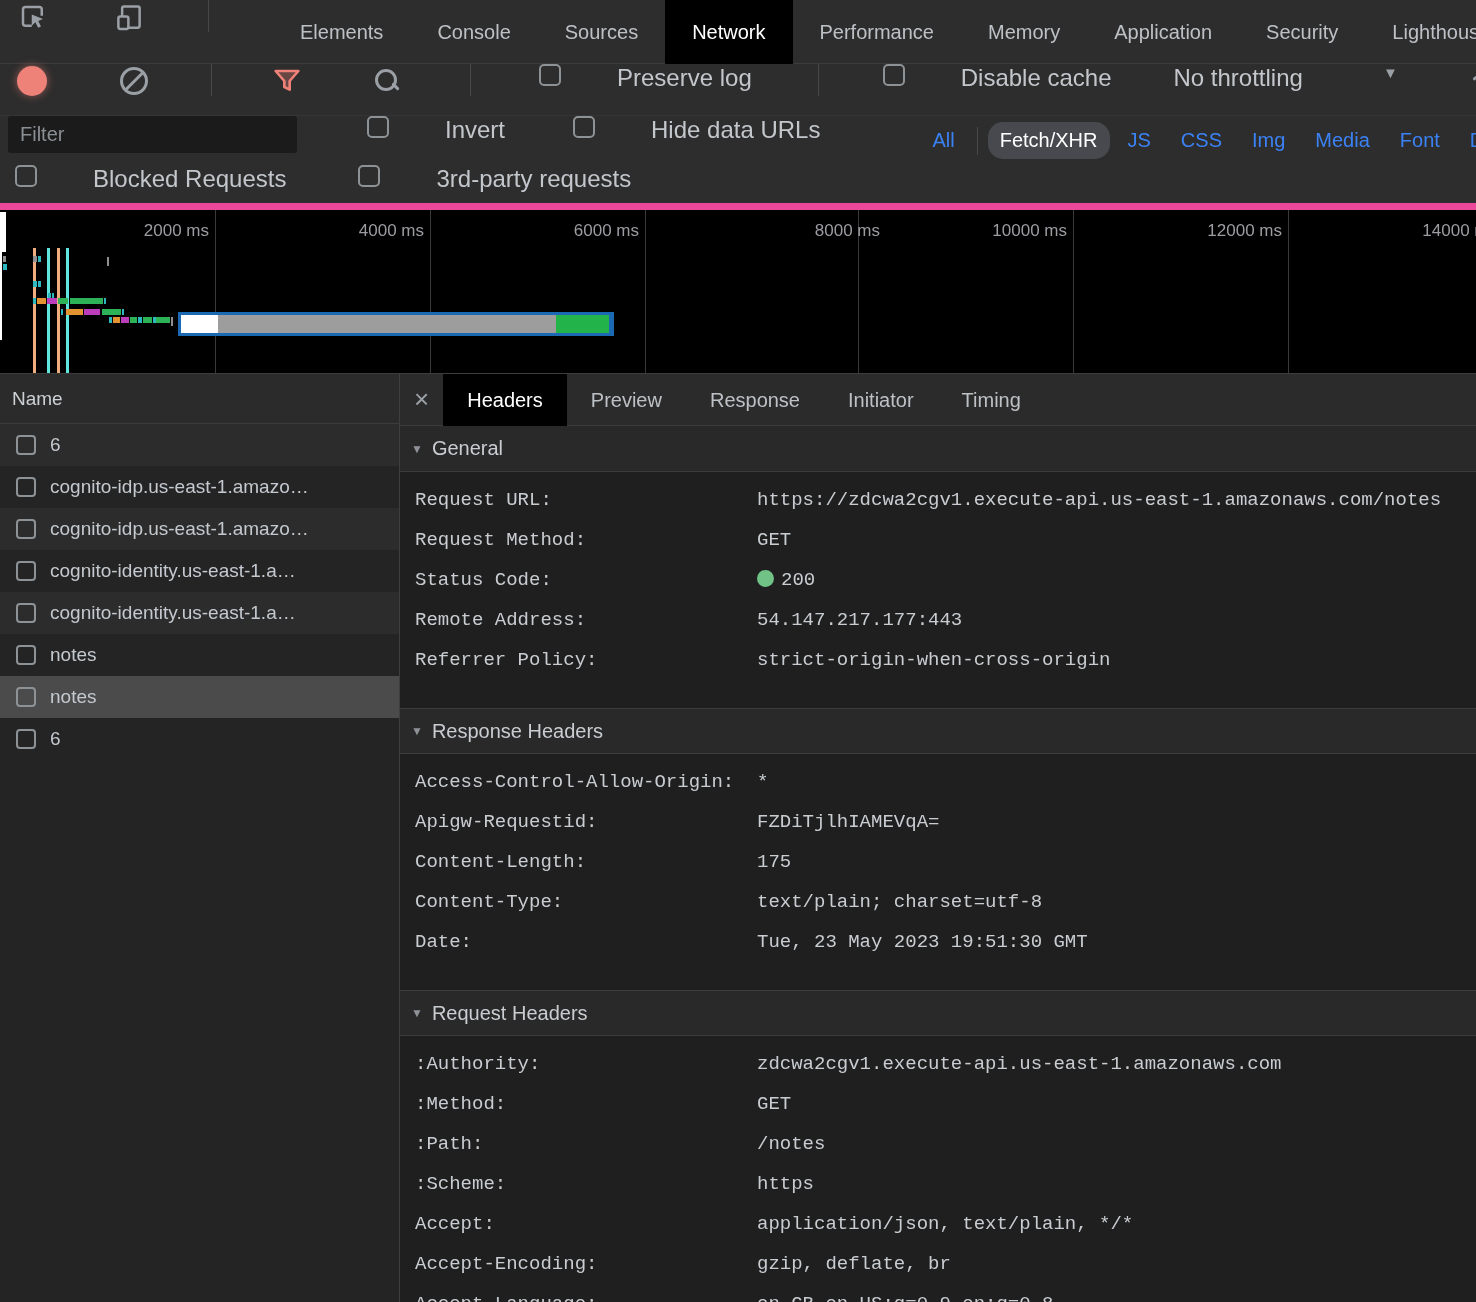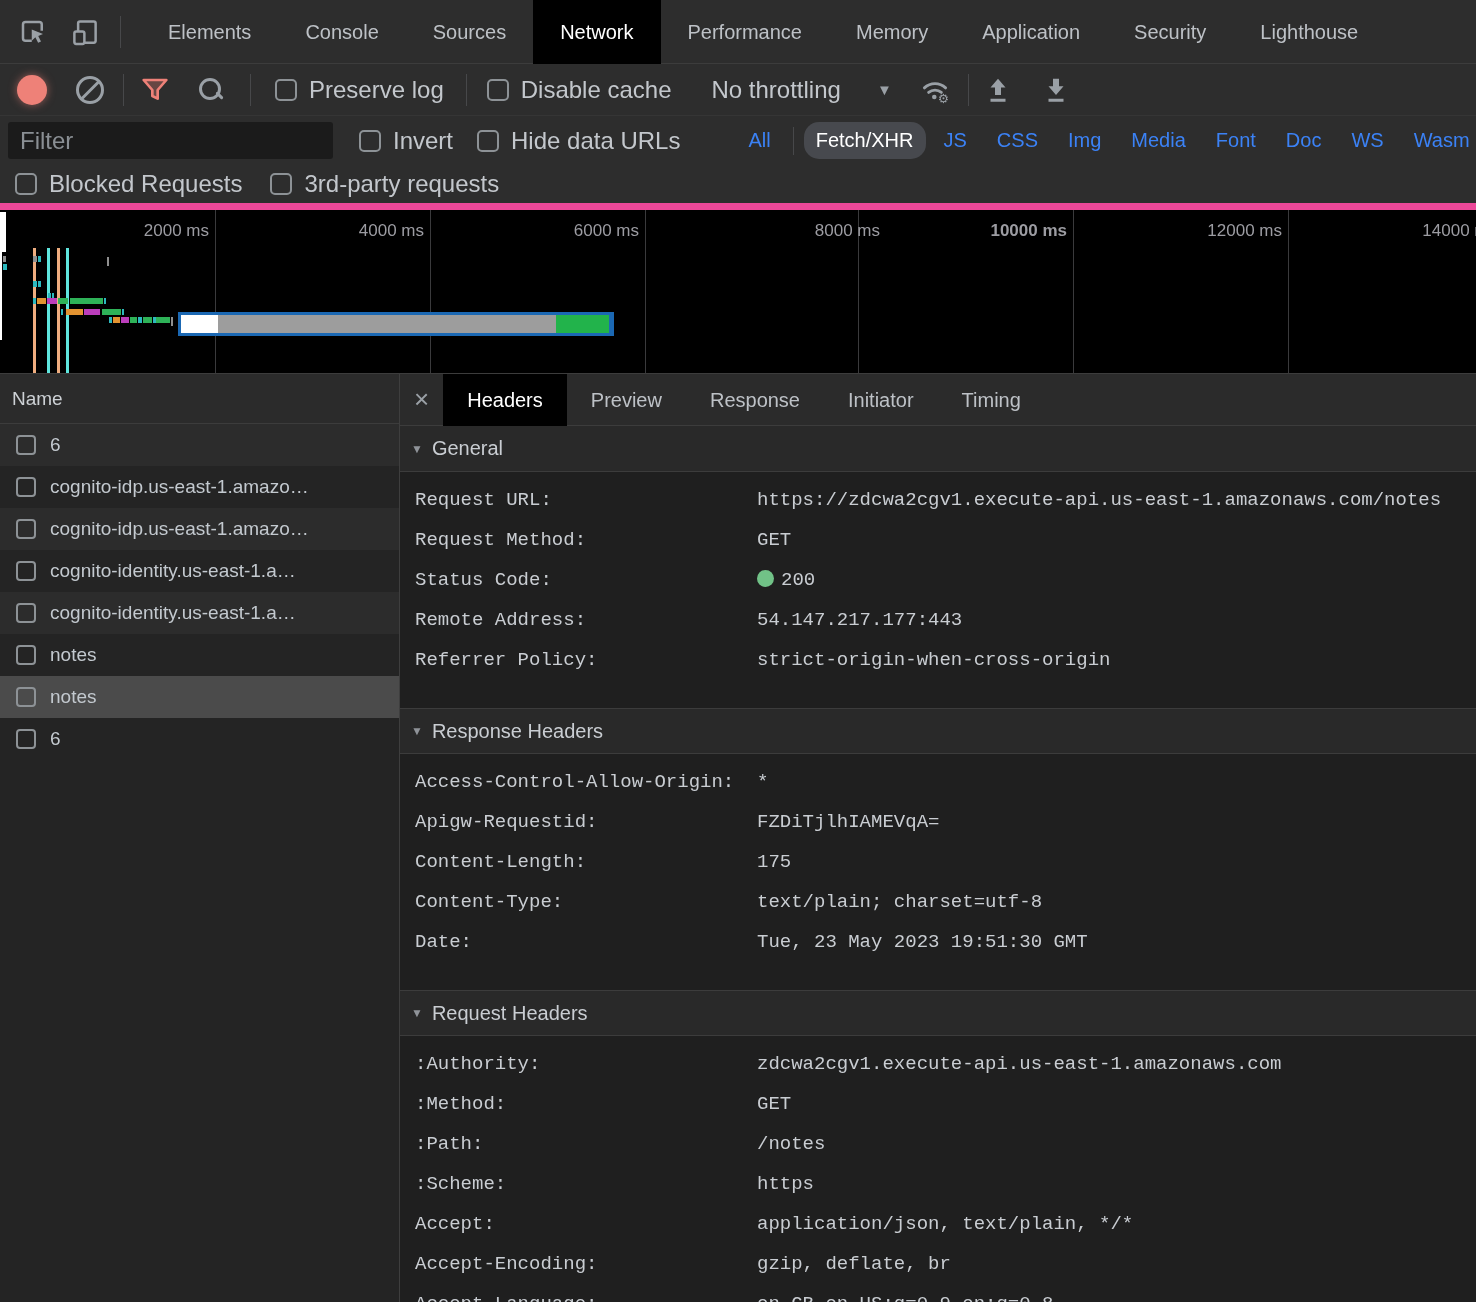--- a/index.html
+++ b/index.html
@@ -3,21 +3,21 @@
 <meta charset="utf-8">
 <style>
   * { box-sizing: border-box; margin: 0; padding: 0; }
   html,body { background:#1a1a1a; }
   .devtools {
     position: relative; width: 1476px; height: 1302px;
     background: #242424; overflow: hidden;
     font-family: "Liberation Sans", "DejaVu Sans", sans-serif;
     color: #c3c7cc; -webkit-font-smoothing: antialiased;
   }
-  .hrow { display:flex; align-items:center; background:#2d2d2d; }
+  .hrow { display:flex; background:#2d2d2d;gap:44px; }
   .bar1 { height:64px; border-bottom:1px solid #3c3c3c; }
   .bar2 { height:52px; border-bottom:1px solid #353535; }
   .bar3 { height:49px; }
   .bar4 { height:45px; border-bottom:7px solid #ec4899; }
   .vsep { width:1px; height:32px; background:#47484a; flex:none; }
   .tbtn { width:34px; height:34px; display:flex; align-items:center; justify-content:center; flex:none; }
 
   
   .tab { height:64px; line-height:64px; padding:0 27px; font-size:20px; color:#bdc1c6; white-space:nowrap; cursor:default; }
   .tab.active { background:#000; color:#fff; }
@@ -28,21 +28,21 @@
   .clear-icon { position:relative; width:28px; height:28px; border:3px solid #9aa0a6; border-radius:50%; }
   .clear-icon::after { content:""; position:absolute; left:-1px; top:10px; width:24px; height:3px; background:#9aa0a6; transform:rotate(-45deg); }
   .search-icon { position:relative; width:26px; height:26px; }
   .search-icon::before { content:""; position:absolute; left:1px; top:1px; width:16px; height:16px; border:3px solid #9aa0a6; border-radius:50%; }
   .search-icon::after { content:""; position:absolute; left:17px; top:17px; width:9px; height:3px; background:#9aa0a6; transform:rotate(45deg); border-radius:2px; }
   .caret { font-size:15px; color:#9aa0a6; }
   .cb { width:22px; height:22px; border:2px solid #8d9296; border-radius:5px; flex:none; background:transparent; }
   .lbl { font-size:24px; color:#c3c7cc; margin-left:12px; white-space:nowrap; }
 
   
-  #filter-input { width:325px; height:37px; margin-left:8px; background:#1b1b1b; border:none; outline:none; border-radius:3px; color:#c3c7cc; font-size:24px; padding:0 12px; font-family:inherit; }
+  #filter-input { width:325px; height:37px; margin-left:8px; background:#1b1b1b; border:none; outline:none; border-radius:3px; color:#c3c7cc; font-size:20px; padding:0 12px; font-family:inherit; }
   #filter-input::placeholder { color:#8a8f94; }
   .chip { font-size:20px; padding:7px 12px; border-radius:15px; margin-right:6px; white-space:nowrap; color:#3b82f6; cursor:default; flex:none; }
   .chip.active { background:#47494e; color:#ffffff; }
   .chip-sep { width:1px; height:28px; background:#47484a; margin:0 10px 0 4px; flex:none; }
   #chips { display:flex; align-items:center; margin-left:56px; overflow:hidden; }
 
   
   #overview { position:relative; height:164px; background:#000000; border-bottom:1px solid #3c3c3c; overflow:hidden; }
   .grid { position:absolute; top:0; bottom:0; width:1px; background:#3a3a3c; }
   .tick { position:absolute; top:11px; width:140px; text-align:right; font-size:17px; color:#9c9ca2; white-space:nowrap; }
@@ -123,21 +123,21 @@
     </div>
     <div class="tbtn" style="margin-left:22px">
       <span class="search-icon"></span>
     </div>
     <div class="vsep" style="margin-left:22px"></div>
     <span class="cb" style="margin-left:24px"></span>
     <span class="lbl">Preserve log</span>
     <div class="vsep" style="margin-left:22px"></div>
     <span class="cb" style="margin-left:20px"></span>
     <span class="lbl">Disable cache</span>
-    <span class="lbl" style="margin-left:40px">No throttling</span>
+    <span class="lbl" style="margin-left:18px">No throttling</span>
     <span class="caret" style="margin-left:36px">▼</span>
     <div class="tbtn" style="margin-left:26px">
       <svg width="34" height="34" viewBox="0 0 24 24">
         <path d="M4.5 10.5a11 11 0 0 1 15 0" fill="none" stroke="#9aa0a6" stroke-width="2" stroke-linecap="round"></path>
         <path d="M7.5 13.7a7 7 0 0 1 9 0" fill="none" stroke="#9aa0a6" stroke-width="2" stroke-linecap="round"></path>
         <circle cx="11.5" cy="17" r="1.6" fill="#9aa0a6"></circle>
         <text x="14" y="21" font-size="9" fill="#9aa0a6" font-family="DejaVu Sans">⚙</text>
       </svg>
     </div>
     <div class="vsep" style="margin-left:16px"></div>
@@ -187,21 +187,21 @@
   <div id="overview">
       <div class="grid" style="left: 215px;"></div>
       <div class="tick" style="left: 69px;">2000 ms</div>
       <div class="grid" style="left: 430px;"></div>
       <div class="tick" style="left: 284px;">4000 ms</div>
       <div class="grid" style="left: 645px;"></div>
       <div class="tick" style="left: 499px;">6000 ms</div>
       <div class="grid" style="left: 858px;"></div>
       <div class="tick" style="left: 740px; text-align: right;">8000 ms</div>
       <div class="grid" style="left: 1073px;"></div>
-      <div class="tick" style="left: 927px; font-weight: bold;">10000 ms</div>
+      <div class="tick" style="left: 927px;">10000 ms</div>
       <div class="grid" style="left: 1288px;"></div>
       <div class="tick" style="left: 1142px;">12000 ms</div>
       <div class="tick" style="left: 1357px;">14000 ms</div>
       <div class="evline" style="left: 33px; background: rgb(239, 173, 127);"></div>
       <div class="evline" style="left: 47px; background: rgb(95, 230, 223);"></div>
       <div class="evline" style="left: 57px; background: rgb(239, 173, 127);"></div>
       <div class="evline" style="left: 66px; background: rgb(95, 230, 223);"></div>
       <div class="wbar" style="left: 0px; top: 2px; width: 6px; height: 40px; background: rgb(255, 255, 255);"></div>
       <div class="wbar" style="left: 0px; top: 42px; width: 2px; height: 88px; background: rgb(255, 255, 255);"></div>
       <div class="wbar" style="left: 3px; top: 46px; width: 3px; height: 6px; background: rgb(143, 143, 143);"></div>

